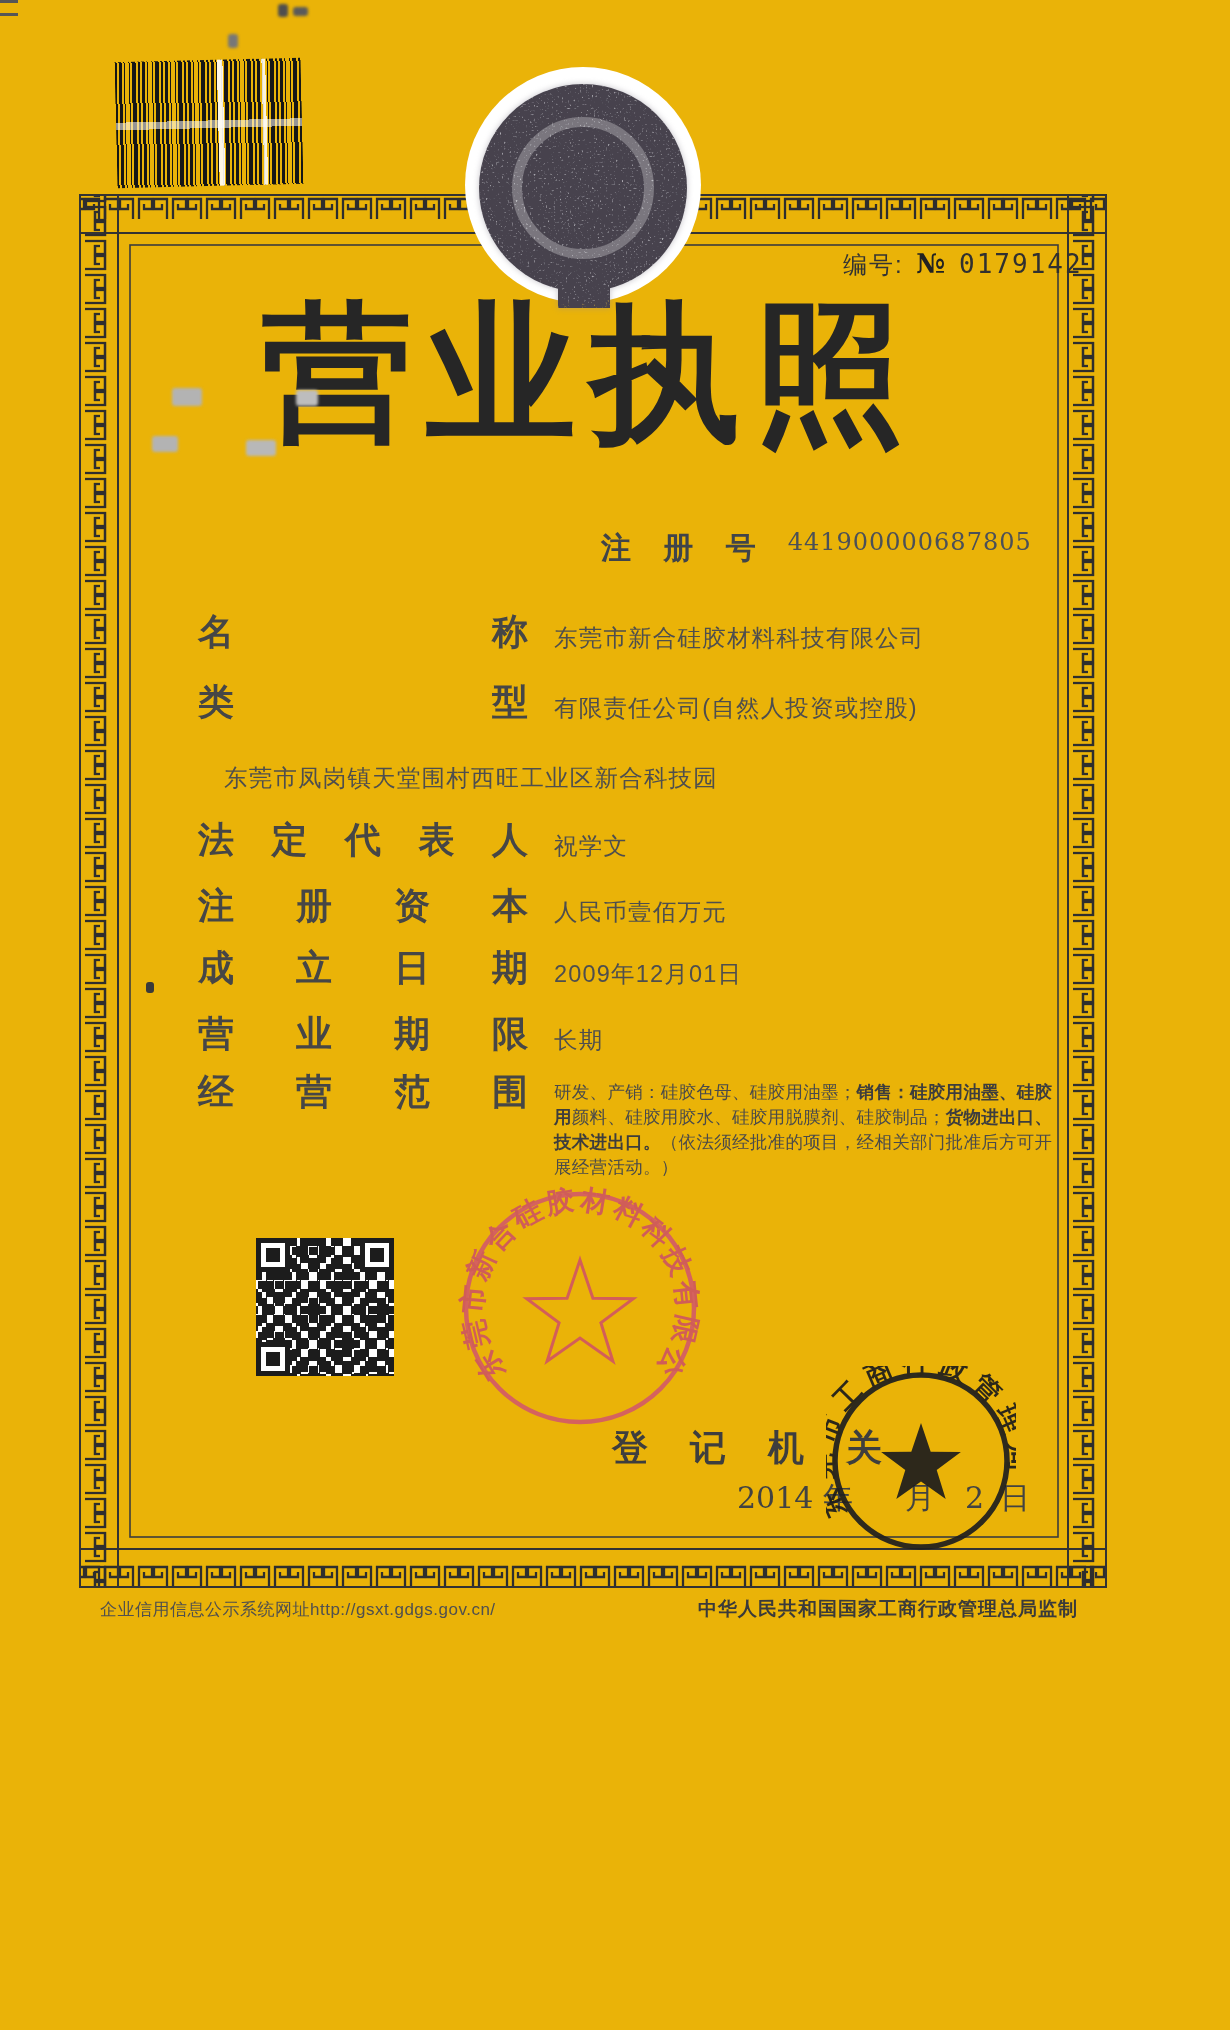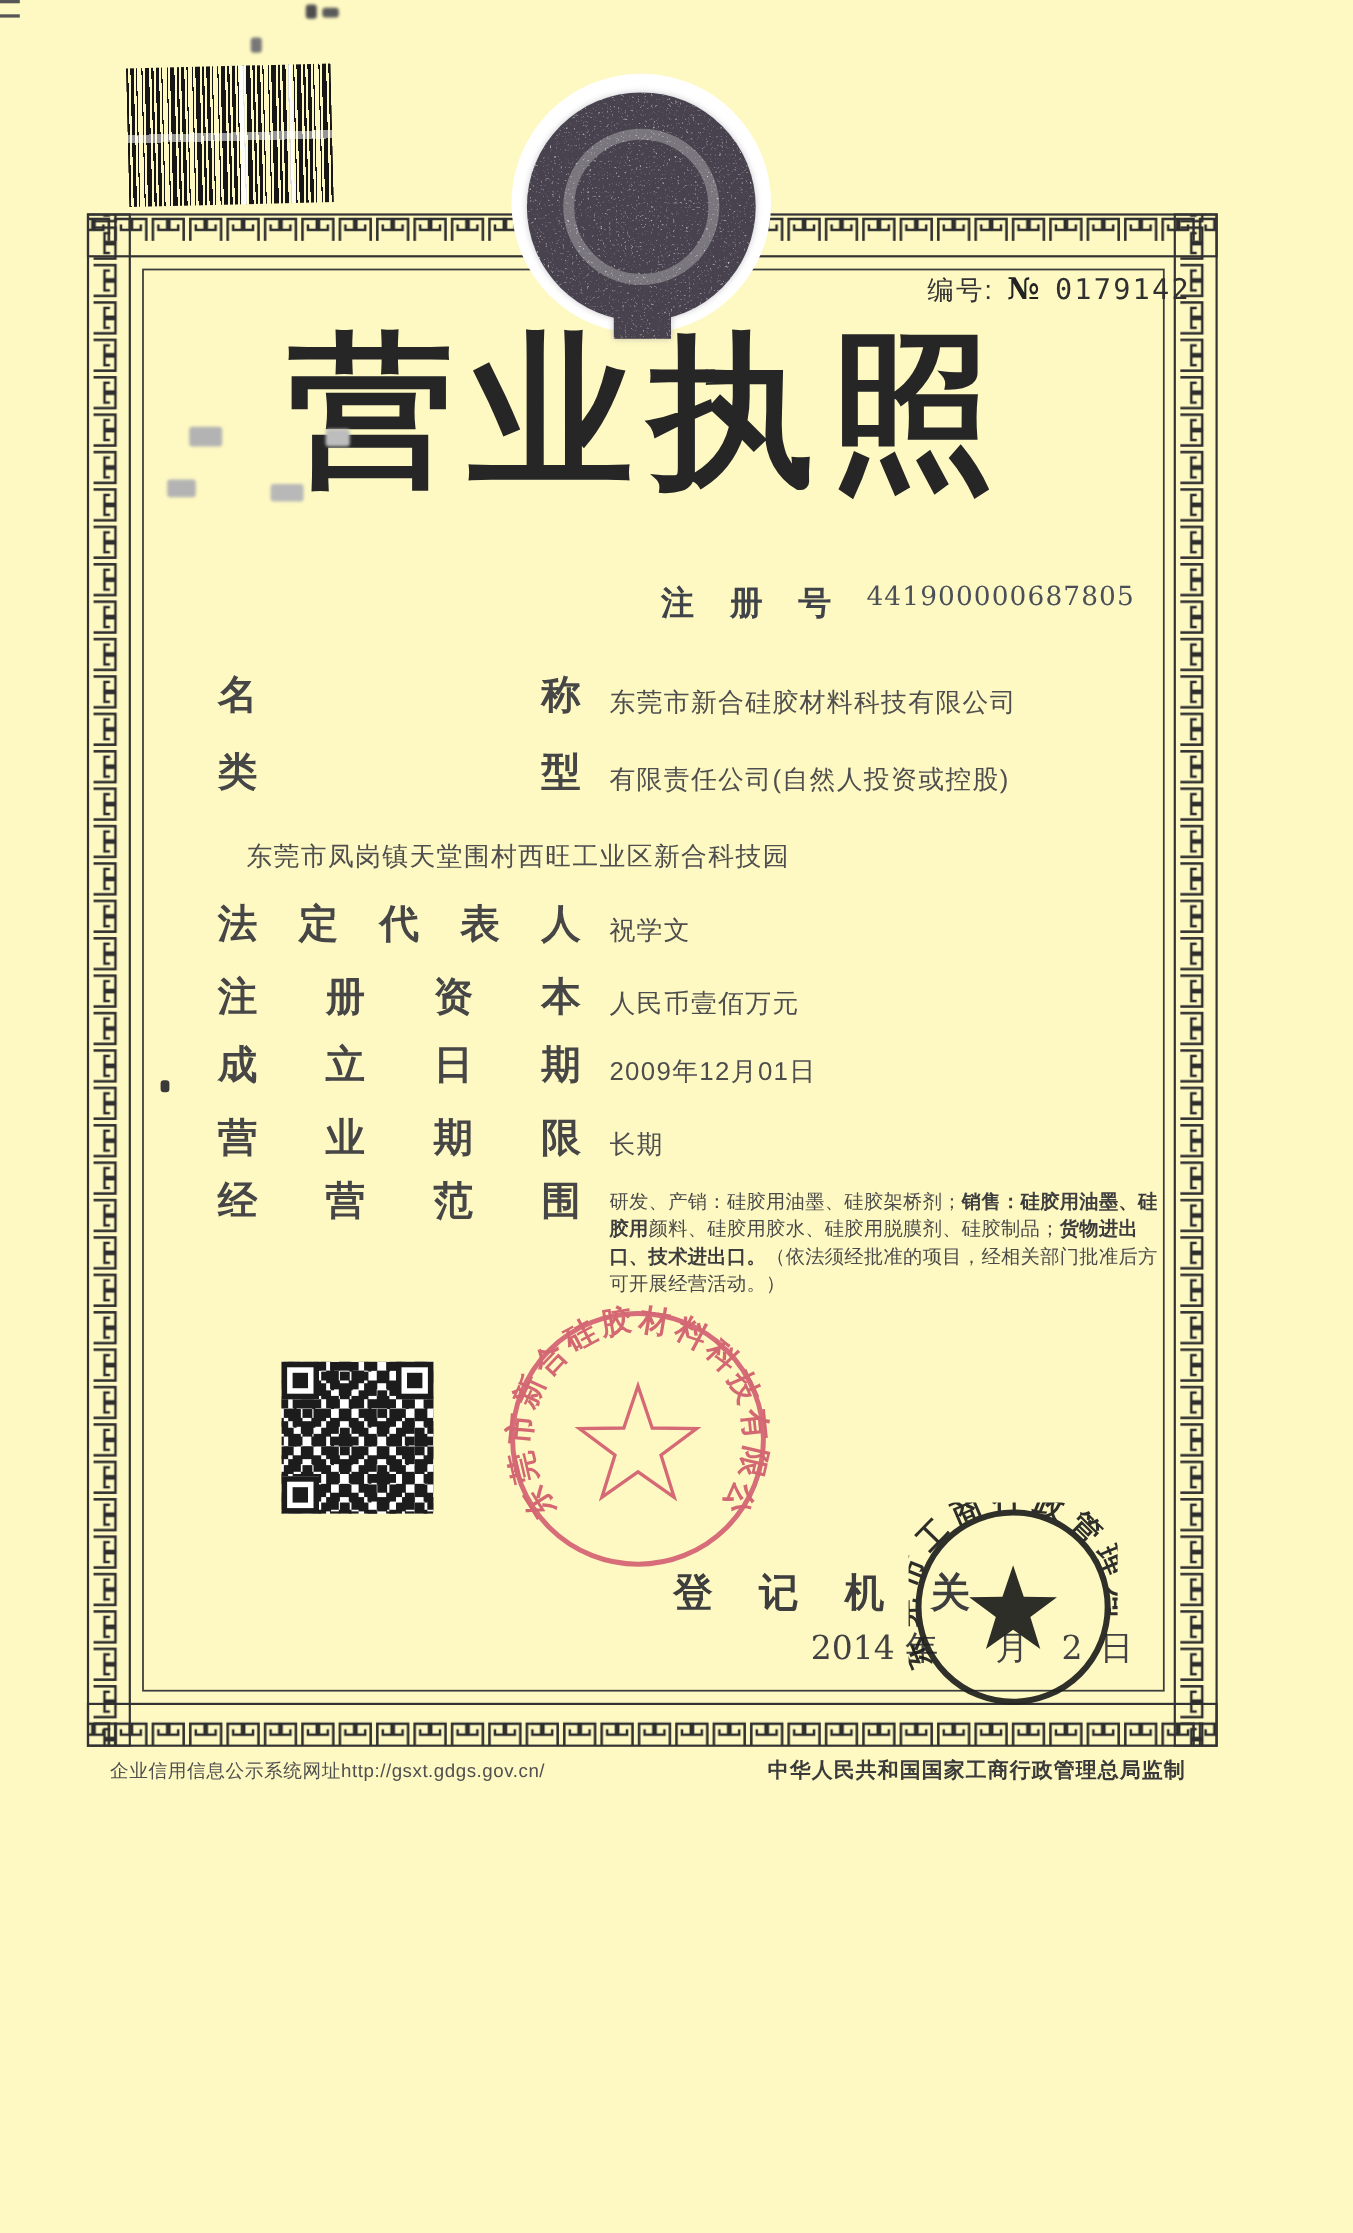--- a/index.html
+++ b/index.html
@@ -1,16 +1,16 @@
 <!DOCTYPE html>
 <html><head>
 <meta charset="utf-8">
 <style>
   html,body{margin:0;padding:0;background:#ffffff;}
-  #page{position:relative;width:1230px;height:2030px;background:#fef9c3;overflow:hidden;
+  #page{position:relative;width:1230px;height:2030px;background:#eab308;overflow:hidden;
         font-family:"Liberation Sans","DejaVu Sans",sans-serif;color:#3c3c3c;}
   .abs{position:absolute;}
   svg{display:block;}
 
   
   #barcode{left:116px;top:60px;width:186px;height:126px;transform:rotate(-1.4deg);
     background-image:
       linear-gradient(90deg, rgba(255,255,255,0) 0 55%, rgba(255,255,255,.9) 55% 58%, rgba(255,255,255,0) 58% 79%, rgba(255,255,255,.85) 79% 81%, rgba(255,255,255,0) 81%),
       linear-gradient(0deg, rgba(255,255,255,0) 0 46%, rgba(255,255,255,.55) 46% 52%, rgba(255,255,255,0) 52%),
       repeating-linear-gradient(90deg,#161616 0 2px,rgba(0,0,0,0) 2px 4px,#161616 4px 7px,rgba(0,0,0,0) 7px 9px,#161616 9px 10px,rgba(0,0,0,0) 10px 14px,#161616 14px 15px,rgba(0,0,0,0) 15px 17px,#161616 17px 21px,rgba(0,0,0,0) 21px 23px);}
@@ -147,21 +147,21 @@
     <div class="flabel">成立日期</div>
     <div class="fvalue">2009年12月01日</div>
   </div>
   <div class="row" style="top:1014px">
     <div class="flabel">营业期限</div>
     <div class="fvalue">长期</div>
   </div>
   <div class="row" style="top:1072px">
     <div class="flabel">经营范围</div>
     <div class="fvalue scope">
-      <span>研发、产销：硅胶用油墨、硅胶架桥剂；</span><span class="b">销售：硅胶用油墨、硅胶用</span><span>颜料、硅胶用胶水、硅胶用脱膜剂、硅胶制品；</span><span class="b">货物进出口、技术进出口。</span><span>（依法须经批准的项目，经相关部门批准后方可开展经营活动。）</span>
+      <span>研发、产销：硅胶色母、硅胶用油墨；</span><span class="b">销售：硅胶用油墨、硅胶用</span><span>颜料、硅胶用胶水、硅胶用脱膜剂、硅胶制品；</span><span class="b">货物进出口、技术进出口。</span><span>（依法须经批准的项目，经相关部门批准后方可开展经营活动。）</span>
     </div>
   </div>
 
   <div id="qr" class="abs">
     <div id="f1" class="finder"></div>
     <div id="f2" class="finder"></div>
     <div id="f3" class="finder"></div>
   </div>
 
   <svg class="abs" style="left:452px;top:1178px;opacity:.85" width="256" height="260" viewBox="0 0 256 260">

